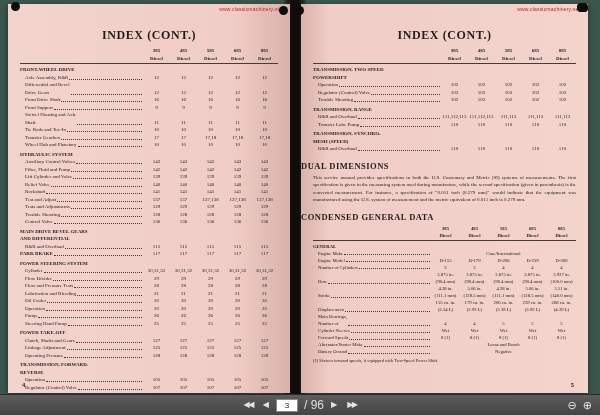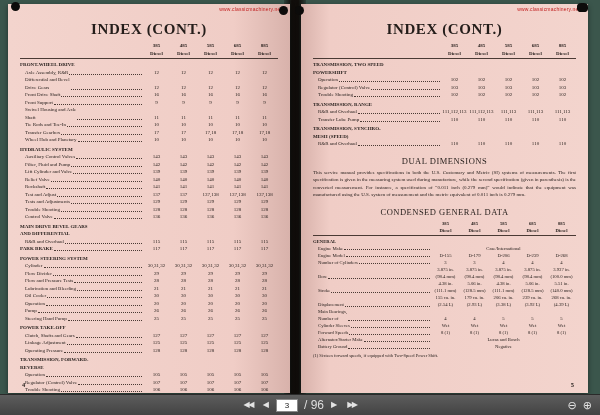--- a/index.html
+++ b/index.html
@@ -2,38 +2,38 @@
 <html style="--background: #3b564c; --page: #f0cdc6; --watermark: #c22020; --toolbar: #434343; --ink: #241d1a;"><head>
 <meta charset="utf-8">
 <style>
   html,body{margin:0;padding:0;background:#222;}
   .viewer{position:relative;width:600px;height:415px;background:var(--background,#3b564c);overflow:hidden;font-family:"Liberation Serif",serif;color:var(--ink,#241d1a);}
   .spine{position:absolute;left:284px;top:0;width:22px;height:395px;background:linear-gradient(90deg,rgba(10,8,6,.25),rgba(14,9,7,.95) 35%,rgba(14,9,7,.95) 65%,rgba(10,8,6,.25));}
   .page{position:absolute;top:4px;height:389px;box-shadow:0 2px 5px rgba(0,0,0,.45);}
   .page.left{left:8px;width:282px;background:linear-gradient(90deg,#f3d4cd 0%,var(--page,#f0cdc6) 80%,#d8b2ab 100%);}
   .page.right{left:301px;width:287px;background:linear-gradient(90deg,#d8b2ab 0%,var(--page,#f0cdc6) 10%,#f3d4cd 100%);}
   .watermark{position:absolute;top:2px;right:8px;font-size:5px;letter-spacing:.2px;color:var(--watermark,#c22);font-family:"Liberation Sans",sans-serif;}
-  .title{margin:17px 0 4px;text-align:center;font-weight:bold;font-size:15px;letter-spacing:.6px;}
+  .title{margin:24px 0 4px;text-align:center;font-weight:bold;font-size:12px;letter-spacing:.6px;}
   .content{padding:0 12px;font-size:5px;line-height:1.5;}
   .entry{display:flex;align-items:flex-end;}
   .entry .lbl{white-space:pre-line;}
   .hdr{margin-top:2px;}
   .hdr .lbl{font-weight:bold;}
   .itm .lbl{padding-left:5px;}
   .itm .lbl.b{padding-left:0;font-weight:bold;}
   .dots{flex:1;min-width:3px;border-bottom:1px dotted #4a3a34;margin:0 1px 1.3px 1px;}
   .fill{flex:1;}
   .val{flex:none;width:27px;text-align:center;white-space:pre-line;}
   .spanval{flex:none;width:135px;text-align:center;}
   .colhead{border-bottom:.5px solid #4a3a34;padding-bottom:1px;margin-bottom:2px;}
   .colhead .val{font-weight:bold;}
   #service-table{font-size:4.7px;}
   #service-table .val{width:29px;}
   #service-table .spanval{width:145px;}
-  .section-heading{text-align:center;font-weight:normal;font-size:8.5px;margin:8px 0 3px;letter-spacing:.5px;}
+  .section-heading{text-align:left;font-weight:bold;font-size:8.5px;margin:8px 0 3px;letter-spacing:.5px;}
   .para{text-align:justify;margin-bottom:1px;}
   .footnote{padding:3px 12px 0;font-size:4.5px;}
   .pagenum{position:absolute;bottom:5px;font-size:6.5px;font-weight:bold;}
   .pn-left{left:14px;}
   .pn-right{right:14px;}
   .hole{position:absolute;background:#0c0b0a;border-radius:50%;z-index:5;}
   .h1{left:279px;top:6px;width:9px;height:9px;}
   .h2{left:295px;top:6px;width:9px;height:9px;}
   .corner-tl{left:11px;top:2px;width:9px;height:9px;}
   .corner-tr{left:577px;top:3px;width:11px;height:9px;border-radius:40%;}

